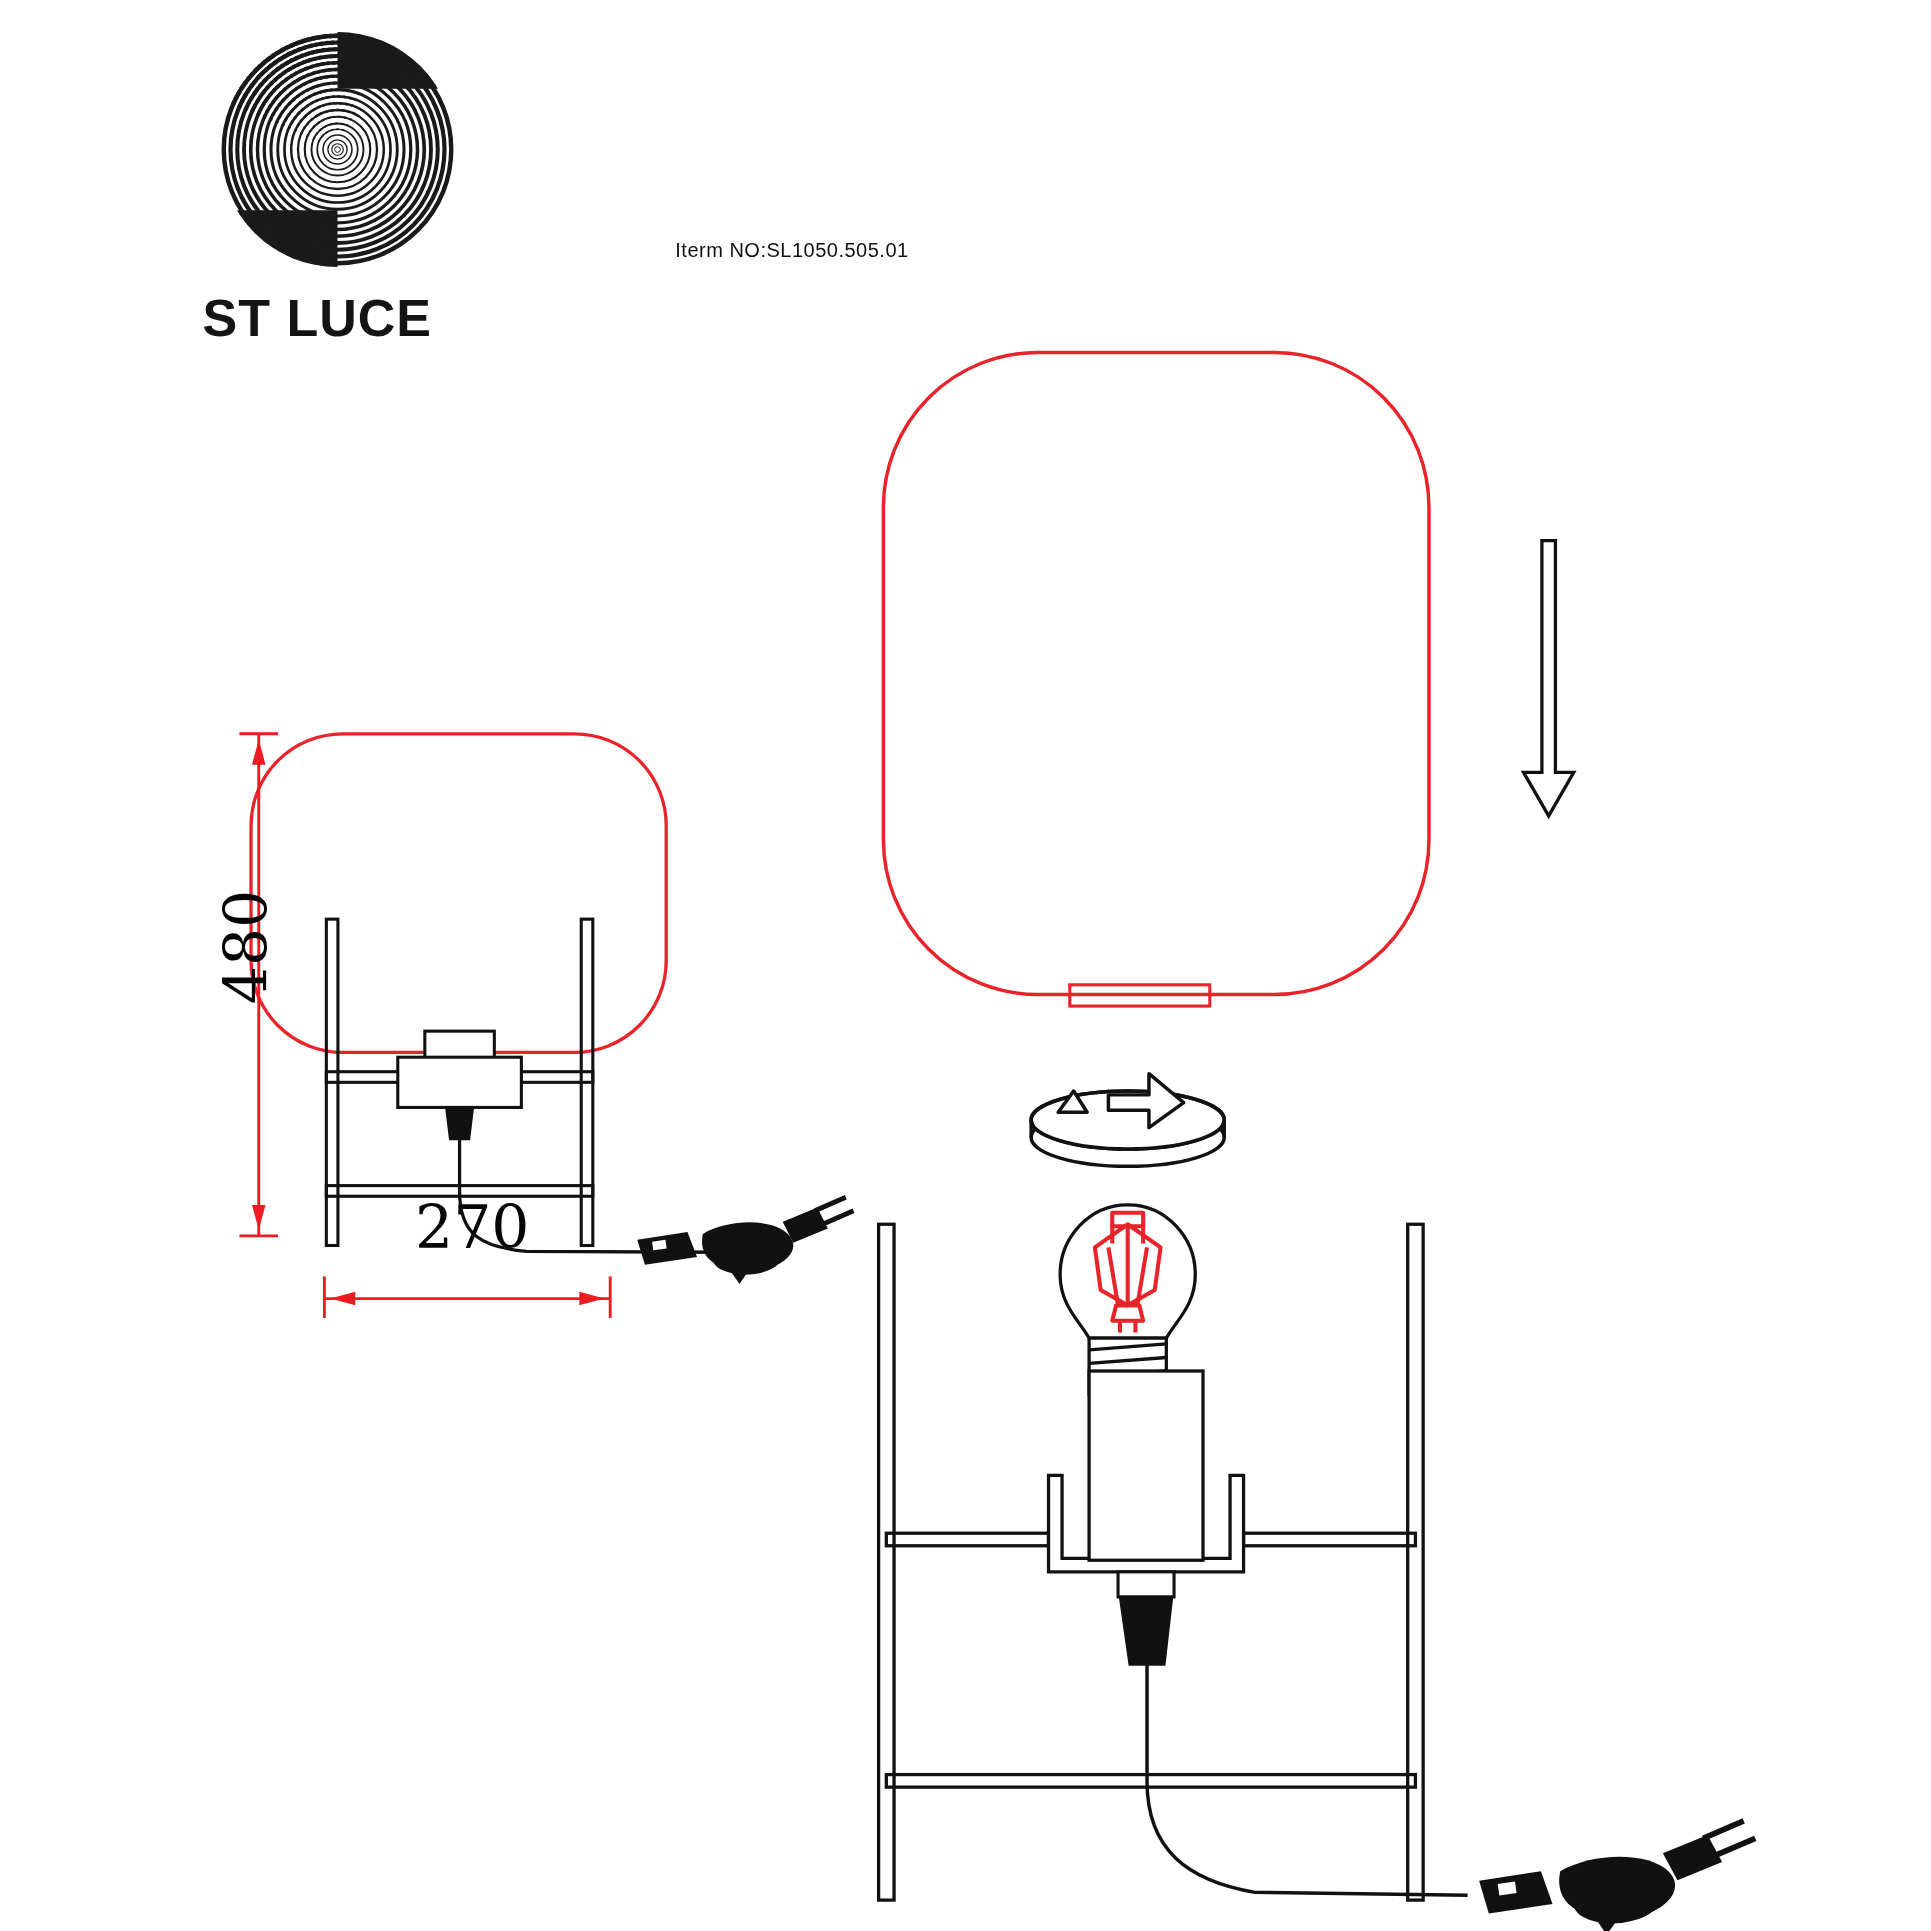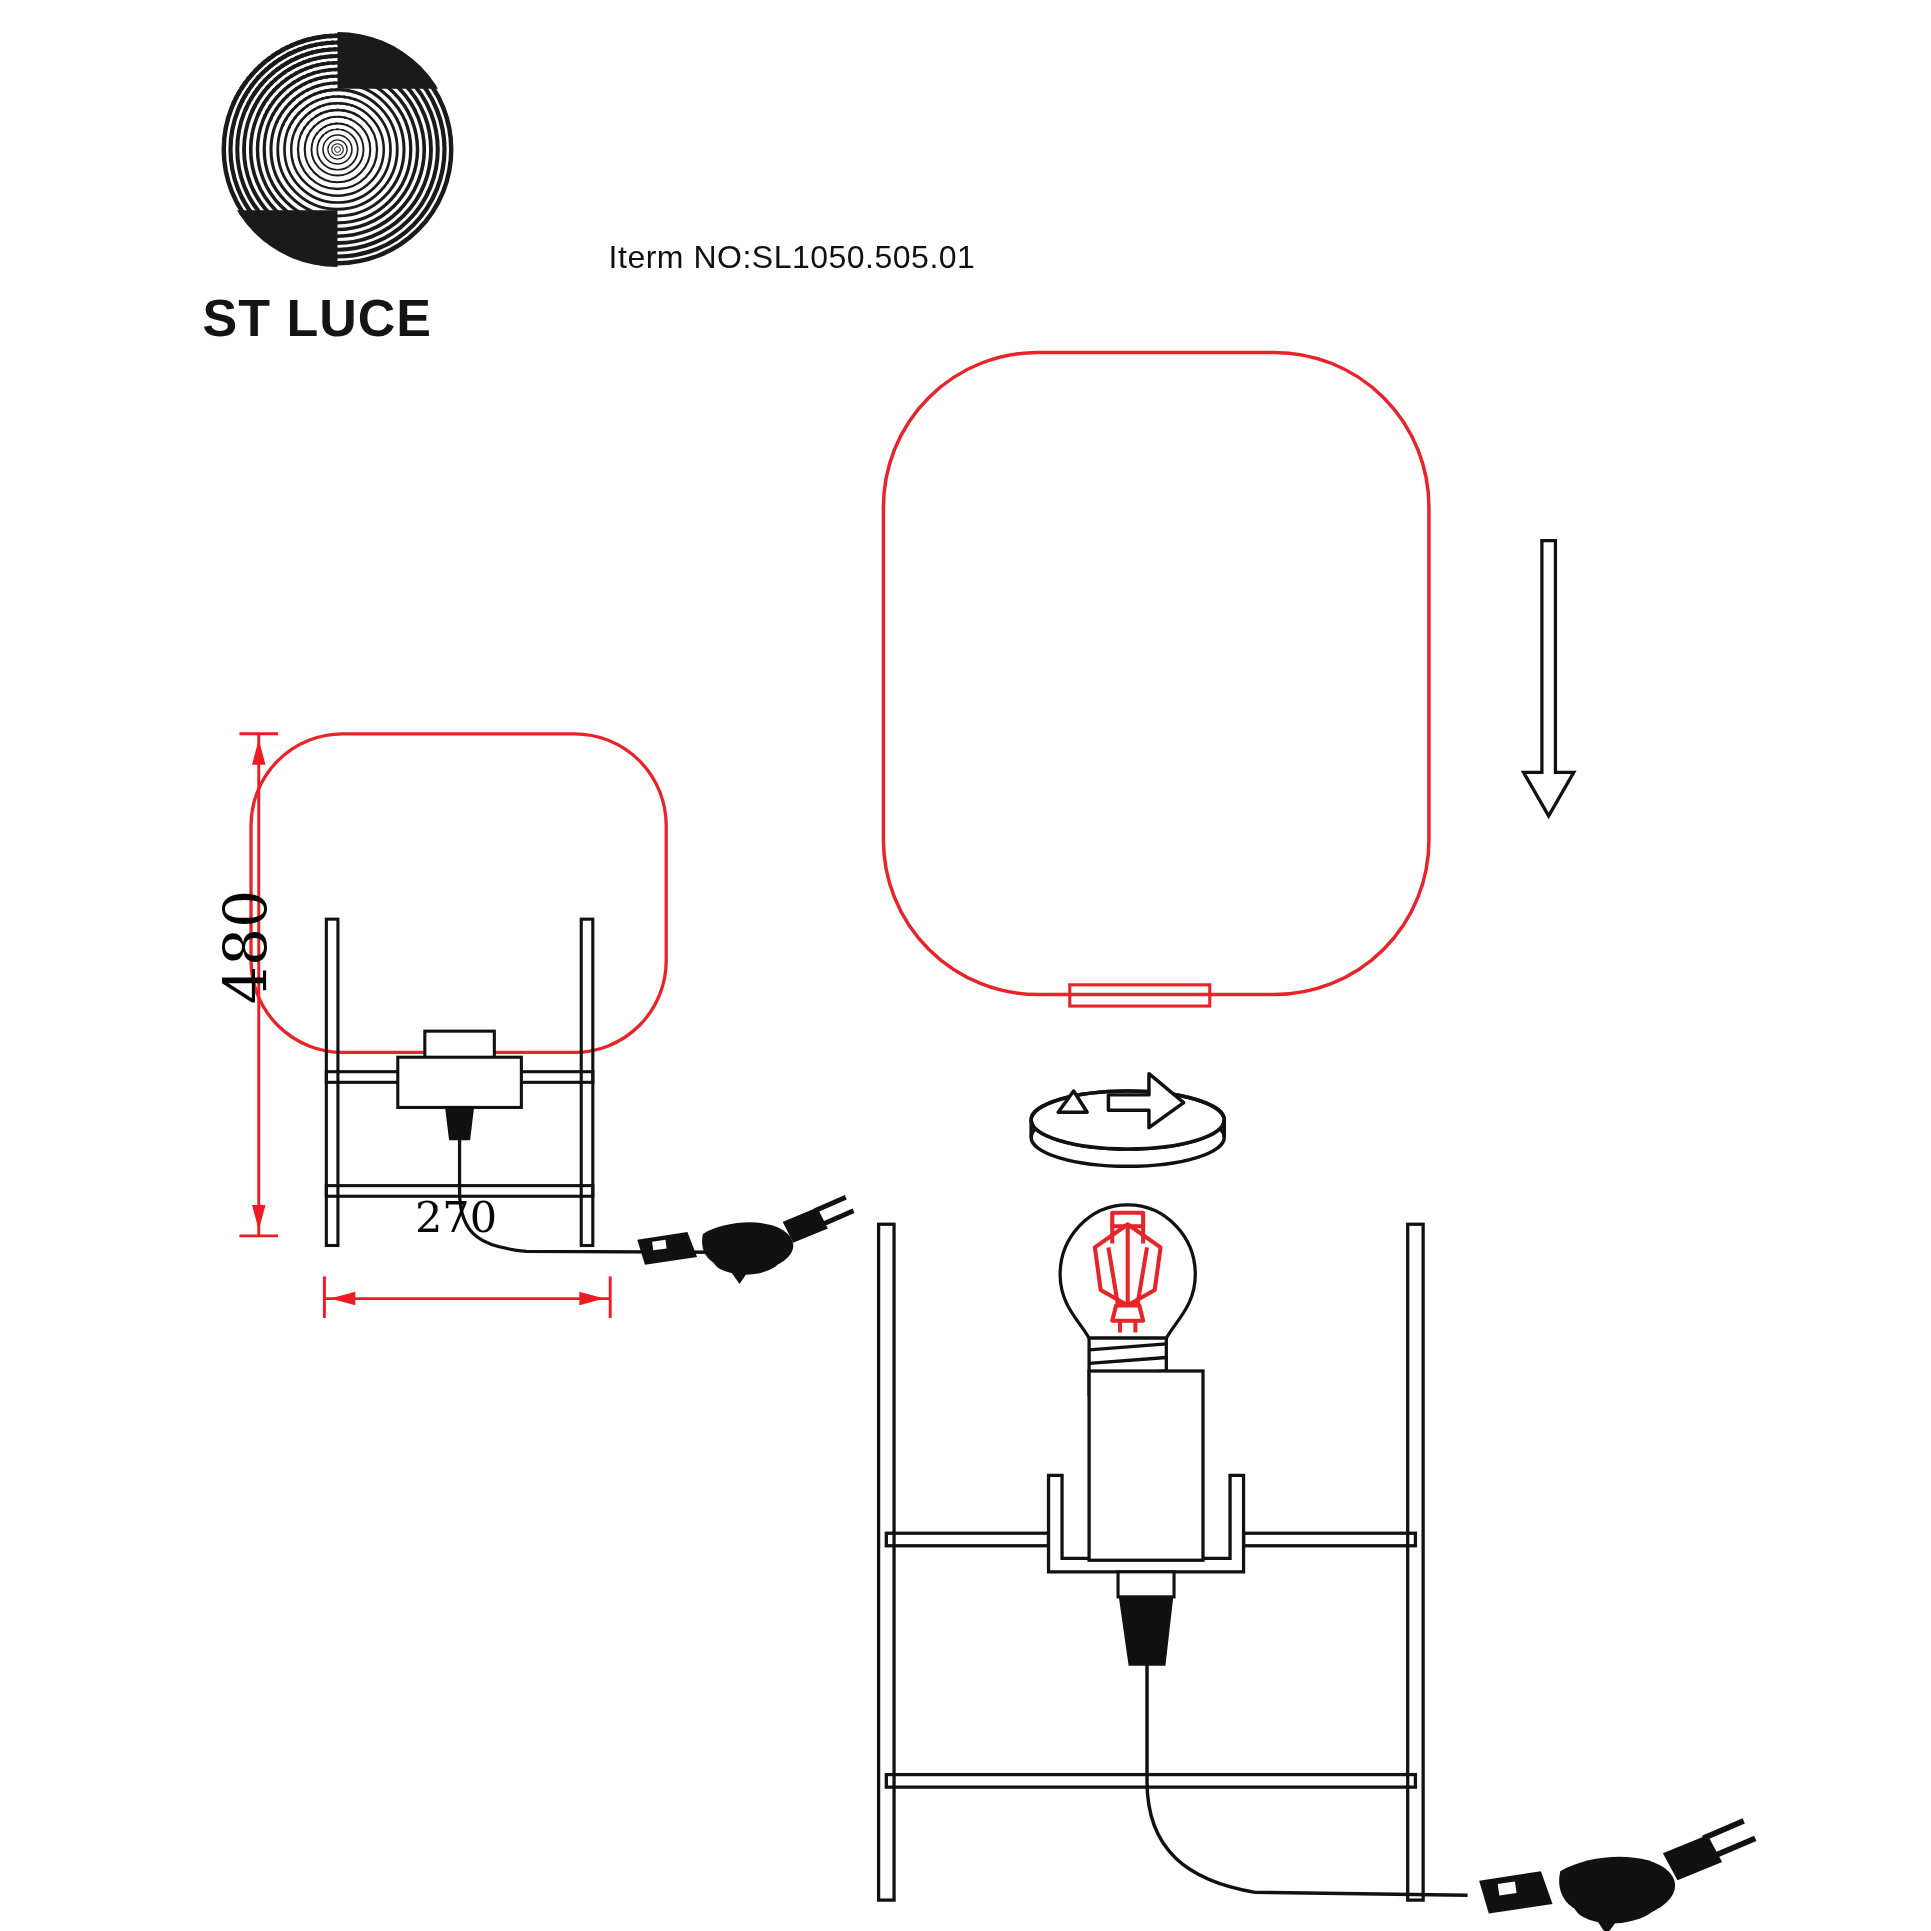--- a/index.html
+++ b/index.html
@@ -58,21 +58,21 @@
     letter-spacing: 6.8px;
     color: #111111;
     white-space: nowrap;
   }
   #item-number {
     left: 0px;
     top: 239px;
     width: 1584px;
     text-align: center;
     font-family: "Liberation Sans", sans-serif;
-    font-size: 32px;
+    font-size: 20px;
     letter-spacing: 0.5px;
     color: #111111;
     white-space: nowrap;
   }
 
   
   #drawing-layer {
     left: 0; top: 0;
     width: 1931px;
     height: 1931px;
@@ -88,21 +88,21 @@
   #dim-label-480 {
     left: 189px;
     top: 912px;
     font-size: 60px;
     transform: rotate(-90deg);
     transform-origin: 50% 50%;
   }
   #dim-label-270 {
     left: 415px;
     top: 1192px;
-    font-size: 43px;
+    font-size: 60px;
   }
 </style>
 </head>
 <body>
 
 <div id="sheet">
 
   <div class="abs" id="brand-block">
     <svg id="logo-mark" viewBox="0 0 250 250">
       <defs>

